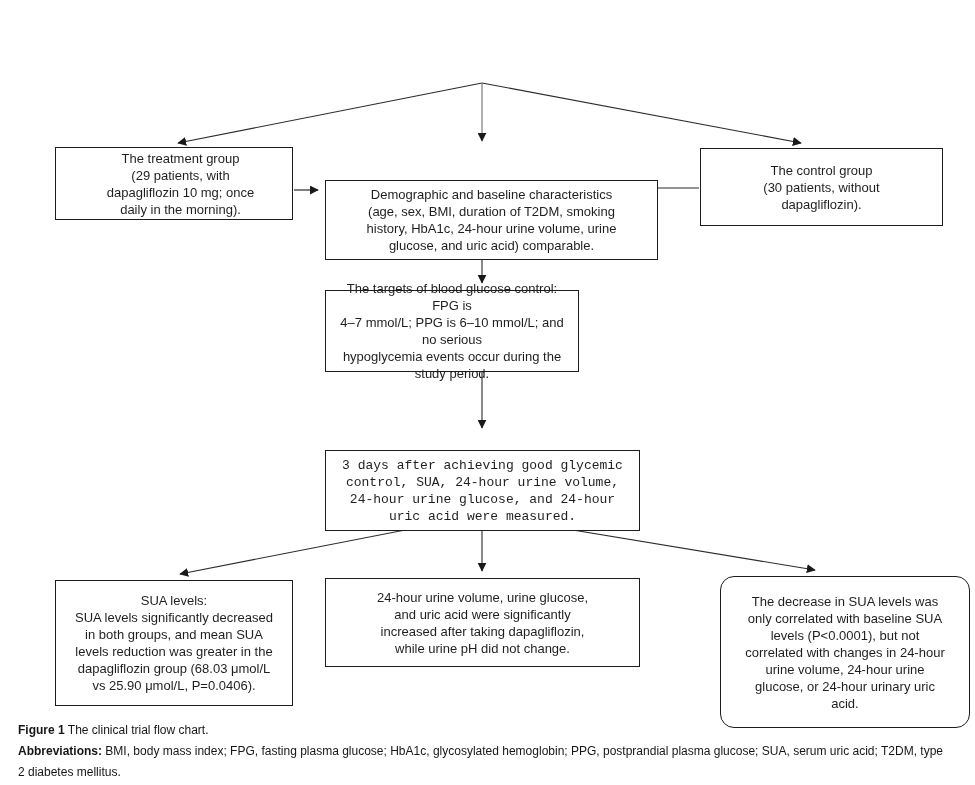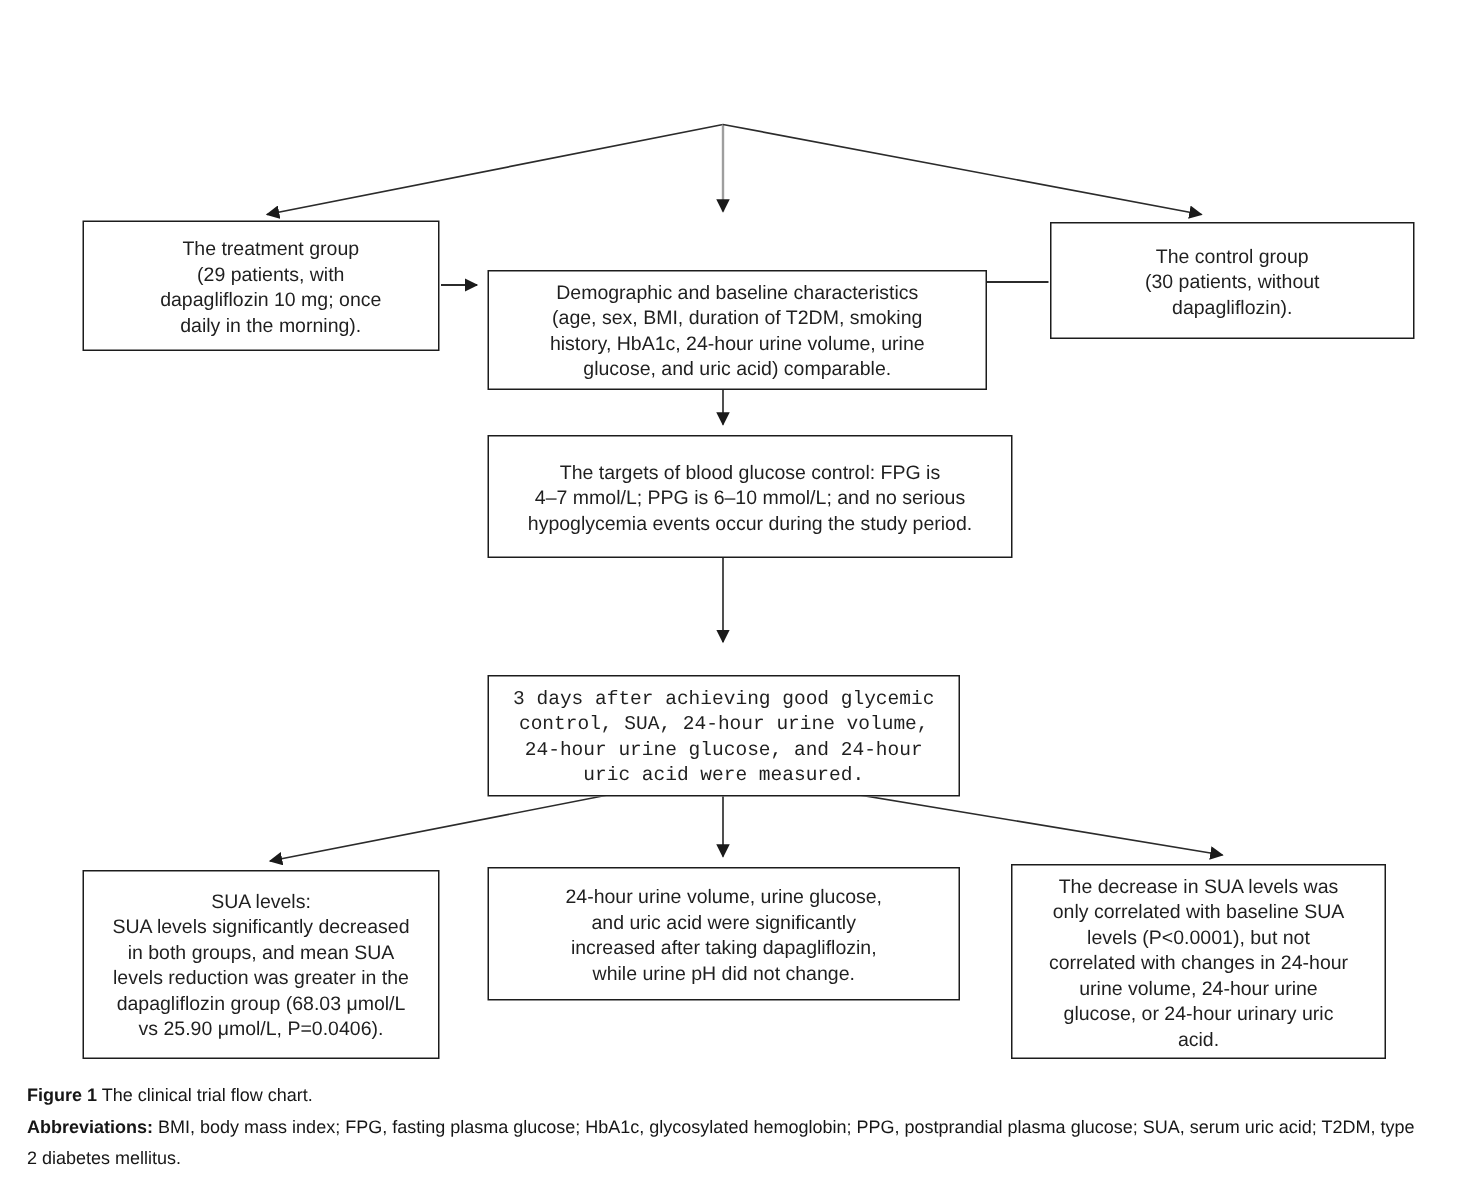--- a/index.html
+++ b/index.html
@@ -76,56 +76,56 @@
 
     <line x1="482" y1="228" x2="482" y2="283" stroke="#2b2b2b" stroke-width="1.1" marker-end="url(#ah)"></line>
     <line x1="482" y1="372" x2="482" y2="428" stroke="#2b2b2b" stroke-width="1.1" marker-end="url(#ah)"></line>
 
     <line x1="482" y1="515" x2="180" y2="574" stroke="#2b2b2b" stroke-width="1.1" marker-end="url(#ah)"></line>
     <line x1="482" y1="515" x2="482" y2="571" stroke="#2b2b2b" stroke-width="1.1" marker-end="url(#ah)"></line>
     <line x1="482" y1="515" x2="815" y2="570" stroke="#2b2b2b" stroke-width="1.1" marker-end="url(#ah)"></line>
   </svg>
 
 
-  <div class="box" style="left:55px; top:147px; width:238px; height:87px;padding-left:19px;">The treatment group
+  <div class="box" style="left:55px; top:147px; width:238px; height:73px;padding-left:19px;">The treatment group
 (29 patients, with
 dapagliflozin 10 mg; once
 daily in the morning).</div>
 
   <div class="box" style="left:325px; top:148px; width:333px; height:80px;margin-top:32px;">Demographic and baseline characteristics
 (age, sex, BMI, duration of T2DM, smoking
 history, HbA1c, 24-hour urine volume, urine
 glucose, and uric acid) comparable.</div>
 
   <div class="box" style="left:700px; top:148px; width:243px; height:78px;">The control group
 (30 patients, without
 dapagliflozin).</div>
 
-  <div class="box" style="left:325px; top:290px; width:350px; height:82px;">The targets of blood glucose control: FPG is
+  <div class="box" style="left:325px; top:290px; width:254px; height:82px;">The targets of blood glucose control: FPG is
 4–7 mmol/L; PPG is 6–10 mmol/L; and no serious
 hypoglycemia events occur during the study period.</div>
 
   <div class="box" style="left:325px; top:450px; width:315px; height:81px;font-family:Liberation Mono, monospace;">3 days after achieving good glycemic
 control, SUA, 24-hour urine volume,
 24-hour urine glucose, and 24-hour
 uric acid were measured.</div>
 
   <div class="box" style="left:55px; top:580px; width:238px; height:126px;">SUA levels:
 SUA levels significantly decreased
 in both groups, and mean SUA
 levels reduction was greater in the
 dapagliflozin group (68.03 μmol/L
 vs 25.90 μmol/L, P=0.0406).</div>
 
   <div class="box" style="left:325px; top:578px; width:315px; height:89px;">24-hour urine volume, urine glucose,
 and uric acid were significantly
 increased after taking dapagliflozin,
 while urine pH did not change.</div>
 
-  <div class="box" style="left:674px; top:576px; width:250px; height:130px;">The decrease in SUA levels was
+  <div class="box" style="left:720px; top:576px; width:250px; height:152px;border-radius:14px;">The decrease in SUA levels was
 only correlated with baseline SUA
 levels (P&lt;0.0001), but not
 correlated with changes in 24-hour
 urine volume, 24-hour urine
 glucose, or 24-hour urinary uric
 acid.</div>
 
   <div class="caption">
     <div class="figure-line"><b>Figure 1</b><span> The clinical trial flow chart.</span></div>
     <div class="abbrev-line"><b>Abbreviations:</b><span> BMI, body mass index; FPG, fasting plasma glucose; HbA1c, glycosylated hemoglobin; PPG, postprandial plasma glucose; SUA, serum uric acid; T2DM, type 2 diabetes mellitus.</span></div>

